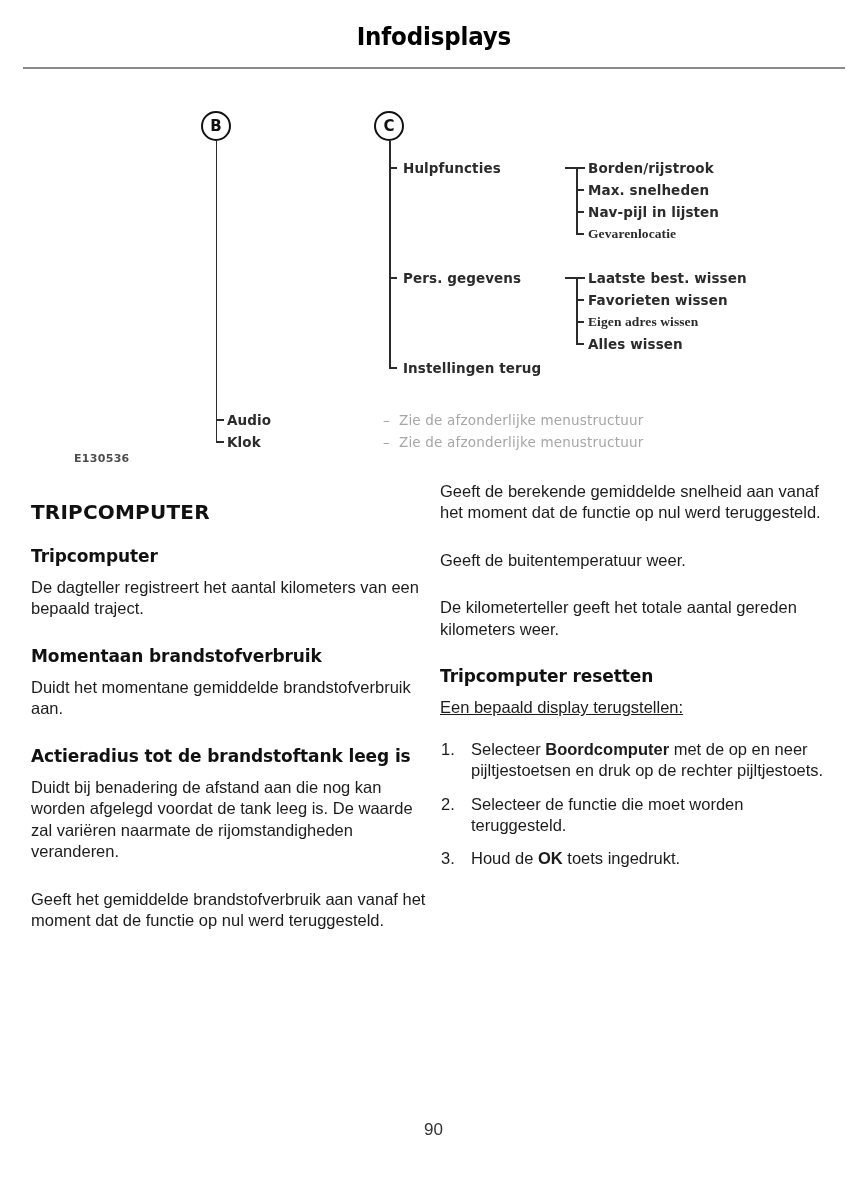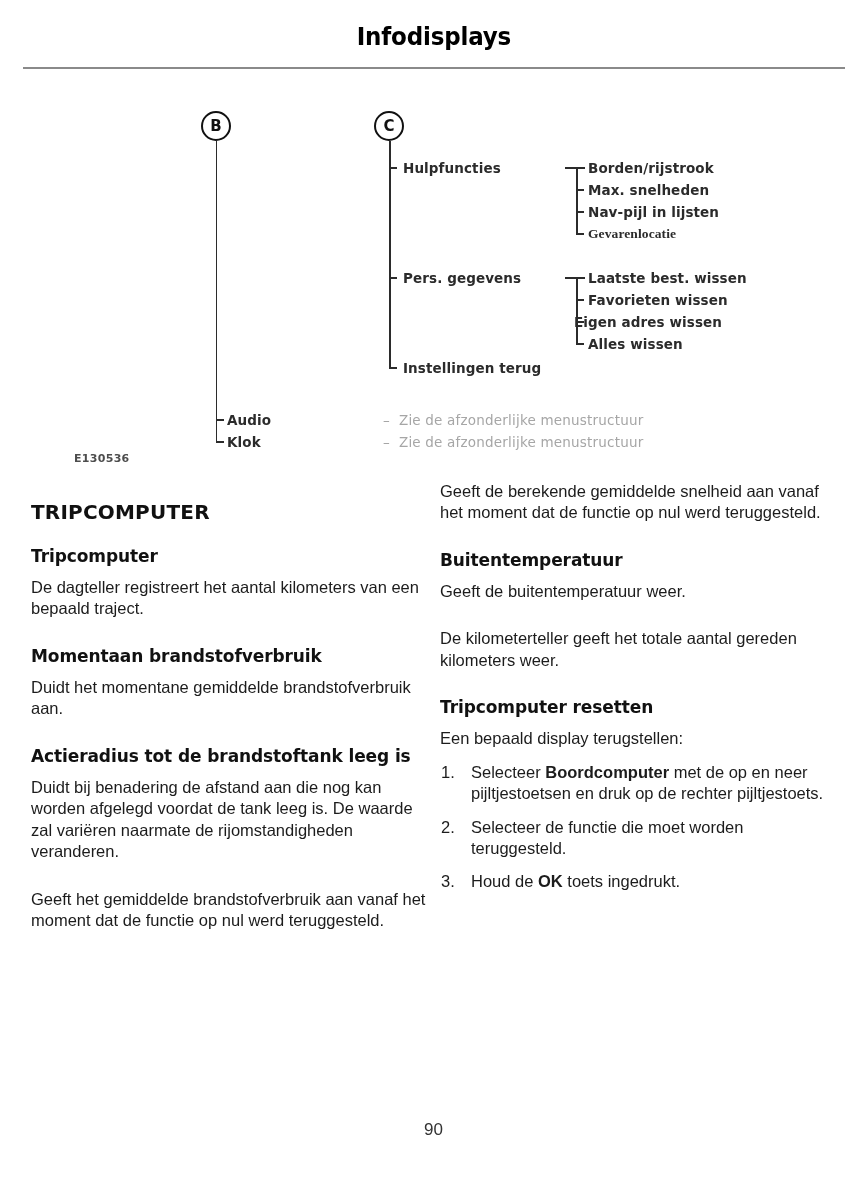--- a/index.html
+++ b/index.html
@@ -130,21 +130,21 @@
     margin: 0 0 11px 0;
     color: #111;
     letter-spacing: -0.1px;
   }
   p.body {
     font-size: 16.5px;
     line-height: 1.30;
     margin: 0 0 26px 0;
     color: #1c1c1c;
   }
-  p.body.tight { margin-bottom: 12px; }
+  p.body.tight { margin-bottom: 20px; text-decoration: underline; }
   .blk { margin-bottom: 4px; }
 
   ol.steps {
     margin: 0;
     padding: 0;
     list-style: none;
     counter-reset: step;
   }
   ol.steps > li {
     position: relative;
@@ -217,21 +217,21 @@
   <div class="tree-label" style="left:588px; top:109px;">Nav-pijl in lijsten</div>
   <div class="tree-label" style="left:588px; top:131px;font-family:Liberation Serif, serif;">Gevarenlocatie</div>
 
   <div class="vline" style="left:576px; top:182px; height:67px;"></div>
   <div class="hline" style="left:565px; top:182px; width:20px;"></div>
   <div class="tick" style="left:576px; top:204px;"></div>
   <div class="tick" style="left:576px; top:226px;"></div>
   <div class="tick" style="left:576px; top:248px;"></div>
   <div class="tree-label" style="left:588px; top:175px;">Laatste best. wissen</div>
   <div class="tree-label" style="left:588px; top:197px;">Favorieten wissen</div>
-  <div class="tree-label" style="left:574px; top:219px;">Eigen adres wissen</div>
+  <div class="tree-label" style="left:588px; top:219px;font-family:Liberation Serif, serif;">Eigen adres wissen</div>
   <div class="tree-label" style="left:588px; top:241px;">Alles wissen</div>
 </div>
 
 <div class="fig-id">E130536</div>
 
 <div class="col col-left">
   <h1 class="section">TRIPCOMPUTER</h1>
 
   <div class="blk">
     <h2 class="sub">Tripcomputer</h2>
@@ -253,21 +253,20 @@
   </div>
 </div>
 
 <div class="col col-right">
 
   <div class="blk">
     <p class="body">Geeft de berekende gemiddelde snelheid aan vanaf het moment dat de functie op nul werd teruggesteld.</p>
   </div>
 
   <div class="blk">
-    <h2 class="sub">Buitentemperatuur</h2>
     <p class="body">Geeft de buitentemperatuur weer.</p>
   </div>
 
   <div class="blk">
     <p class="body">De kilometerteller geeft het totale aantal gereden kilometers weer.</p>
   </div>
 
   <div class="blk">
     <h2 class="sub">Tripcomputer resetten</h2>
     <p class="body tight">Een bepaald display terugstellen:</p>

